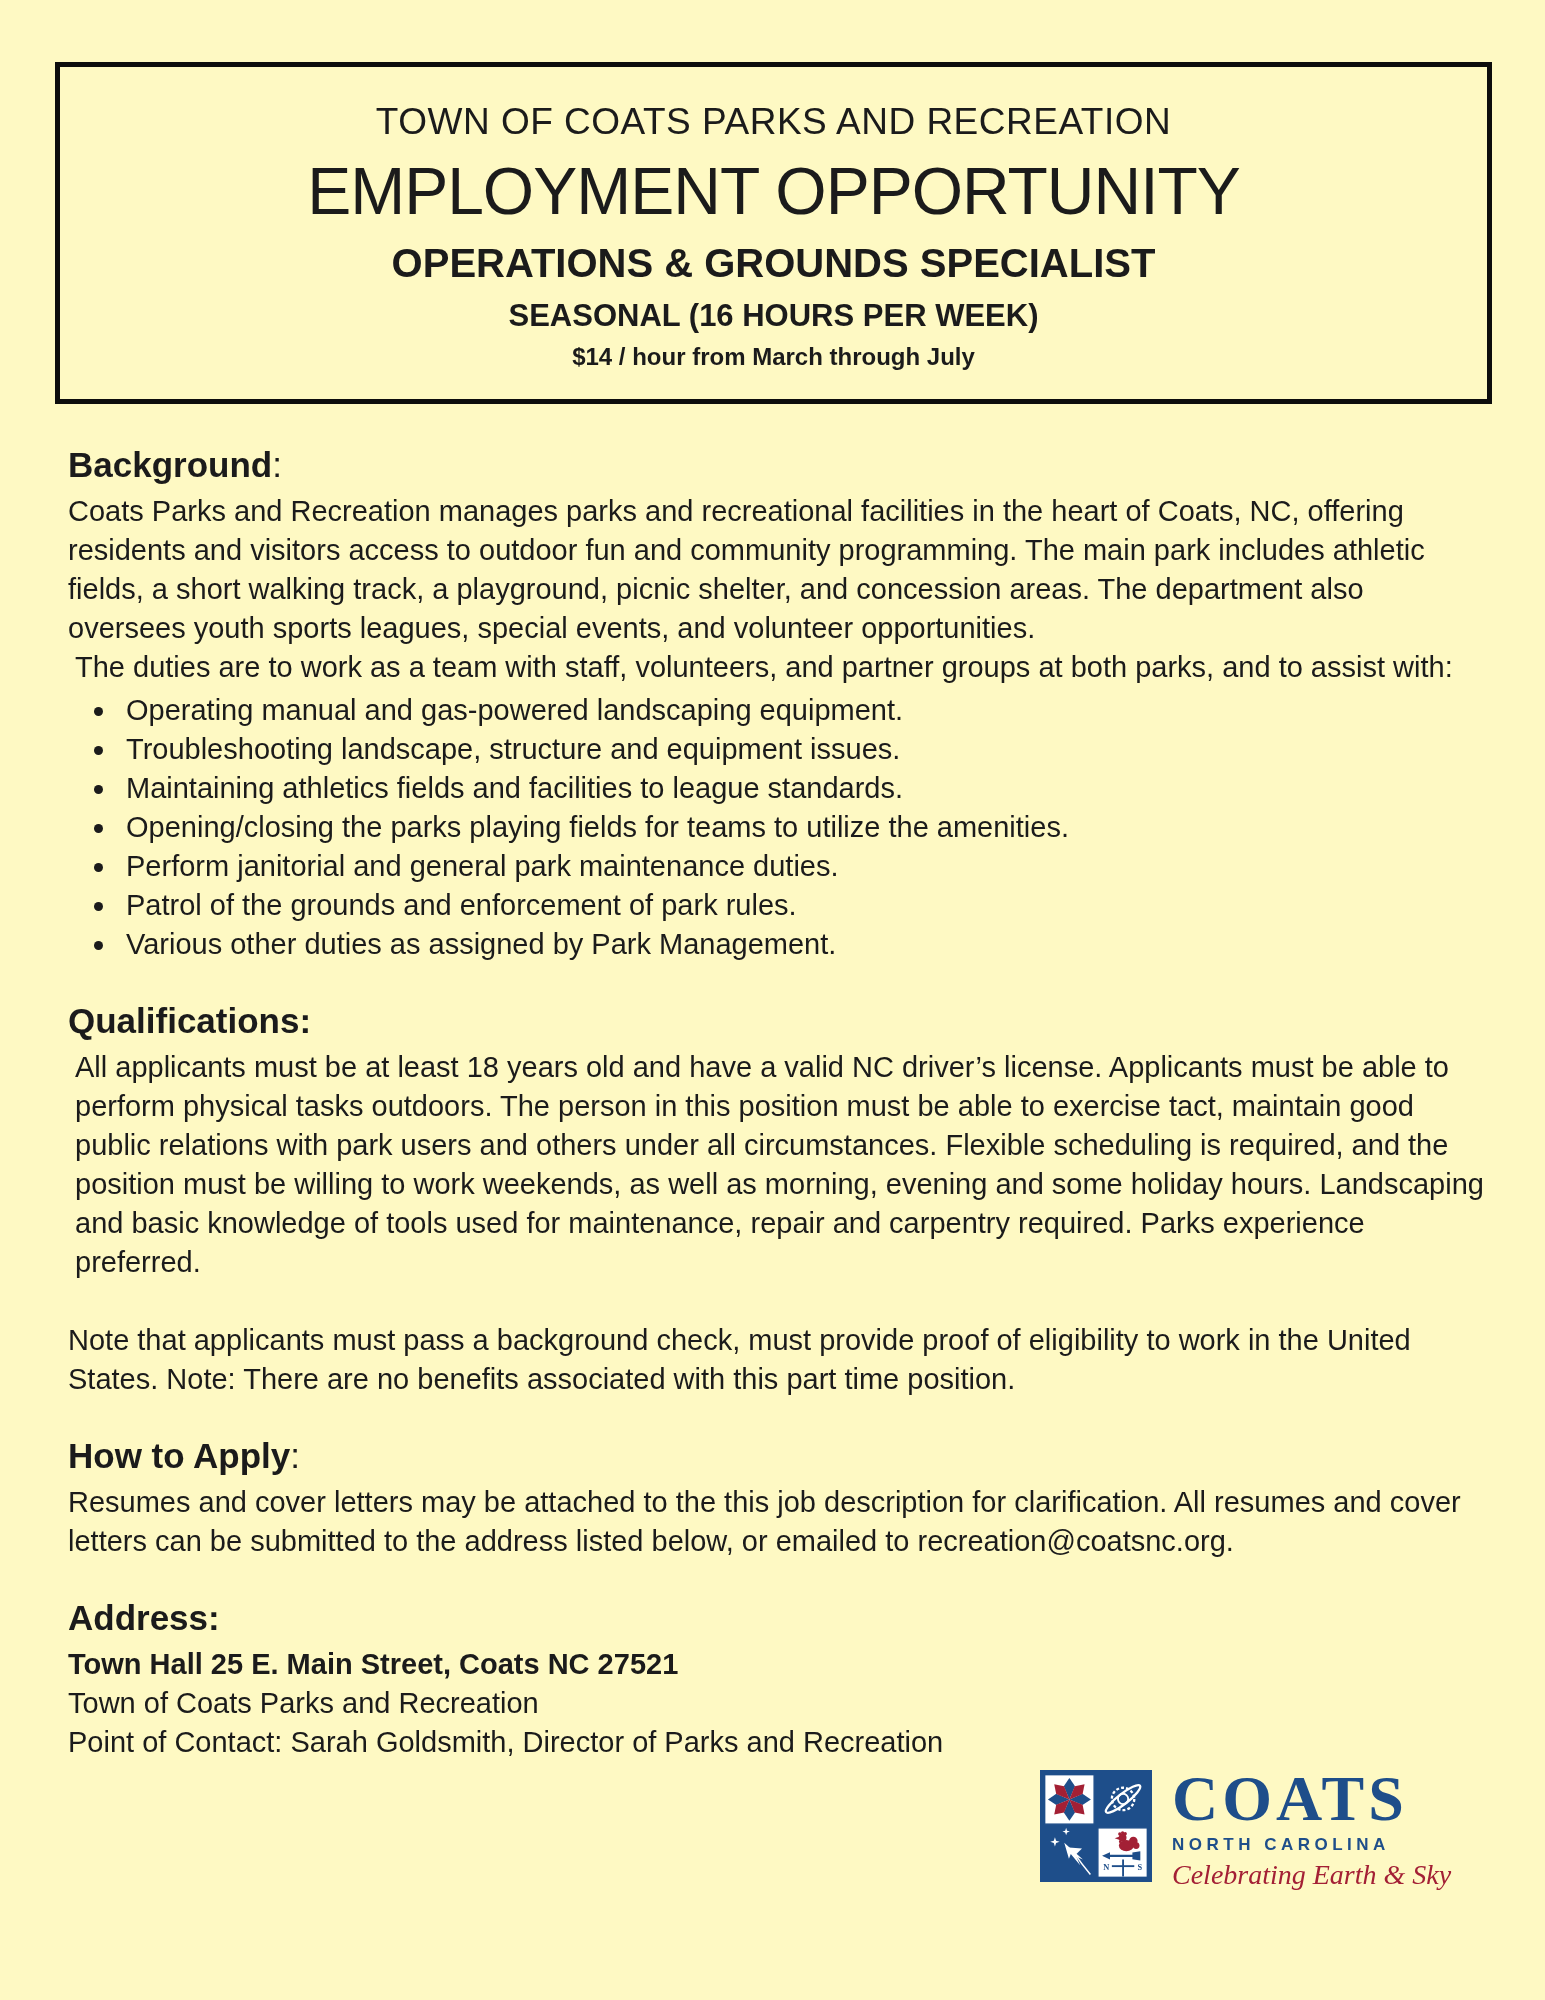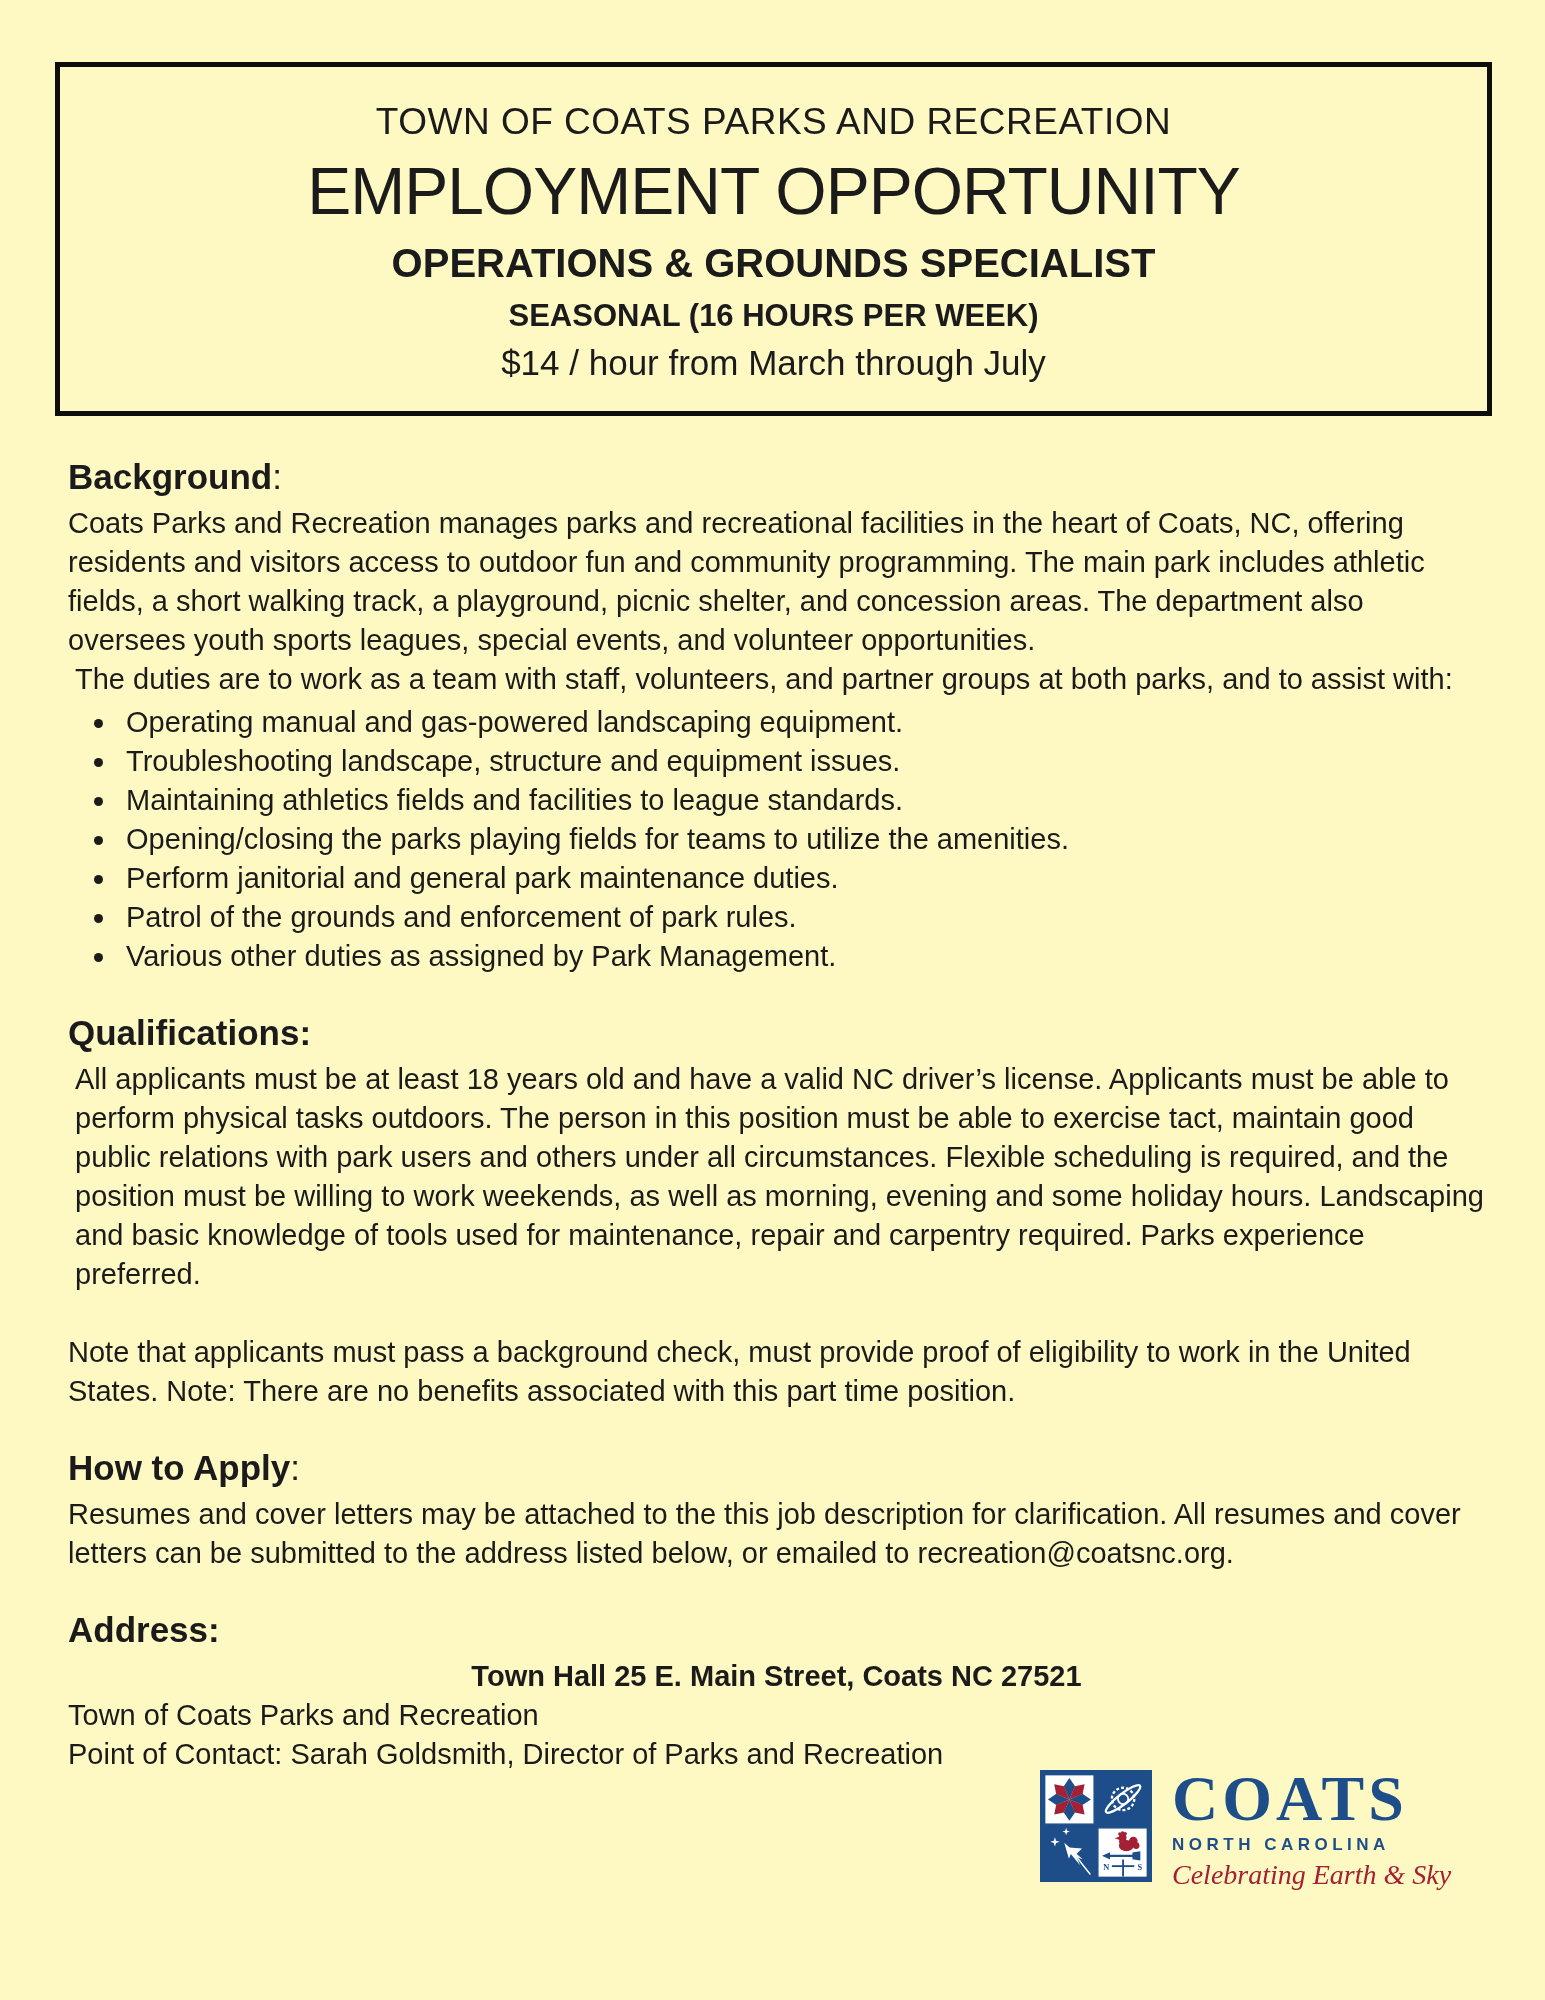--- a/index.html
+++ b/index.html
@@ -18,35 +18,35 @@
   .header-box {
     margin: 62px 53px 0 55px;
     border: 5px solid #0d0d0d;
     text-align: center;
     padding: 34px 10px 28px;
   }
   .hb-org   { font-size: 37px; font-weight: 400; letter-spacing: 0.5px; }
   .hb-title { font-size: 66px; font-weight: 400; letter-spacing: -1px; margin-top: 10px; }
   .hb-sub   { font-size: 40px; font-weight: 700; margin-top: 12px; }
   .hb-seasonal { font-size: 31px; font-weight: 700; margin-top: 12px; }
-  .hb-pay   { font-size: 35px; font-weight: 400; margin-top: 9px; }
+  .hb-pay   { font-size: 24px; font-weight: 700; margin-top: 9px; }
   
   .content { padding: 0 60px 0 68px; }
   h2 { font-size: 35px; font-weight: 700; margin: 36px 0 6px; line-height: 42px; }
   h2.first { margin-top: 40px; }
   h2 .colon-normal { font-weight: 400; }
   p { font-size: 29px; line-height: 39px; font-weight: 400; }
   .indent-sm { padding-left: 7px; }
   ul.duties-list { margin: 4px 0 0 0; padding-left: 50px; }
   ul.duties-list li { font-size: 29px; line-height: 39px; padding-left: 8px; }
   .note-para { margin-top: 39px; }
   .email-bold { font-weight: 400; }
   
   .addr-line { font-size: 29px; line-height: 39px; }
-  .addr-bold { font-weight: 700; text-align: center; }
+  .addr-bold { font-weight: 700; }
   
   .logo {
     position: absolute;
     left: 1040px;
     top: 1770px;
     display: flex;
     align-items: flex-start;
     gap: 20px;
   }
   .emblem { width: 112px; height: 112px; display: block; }

